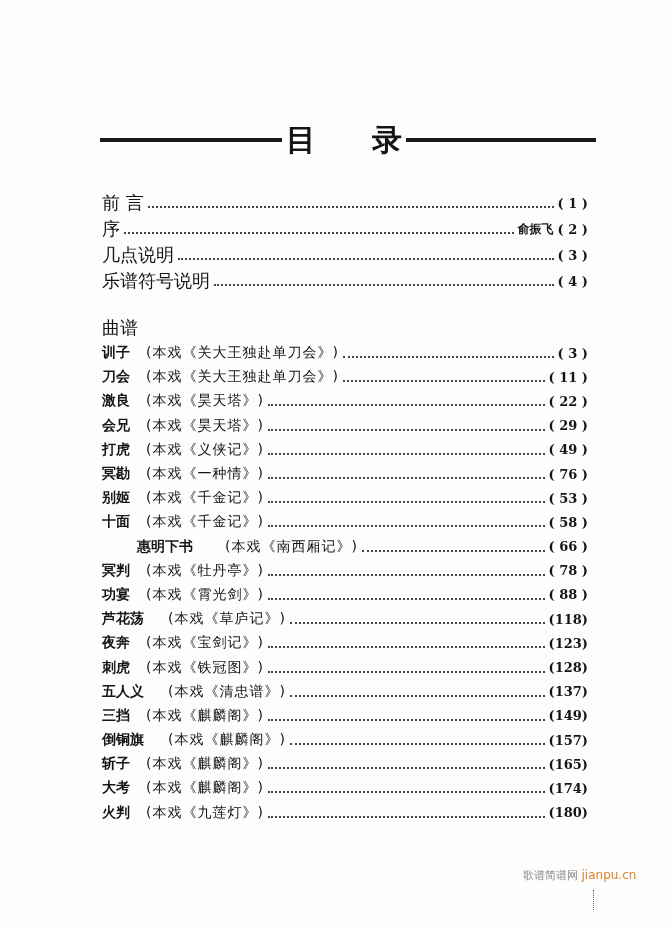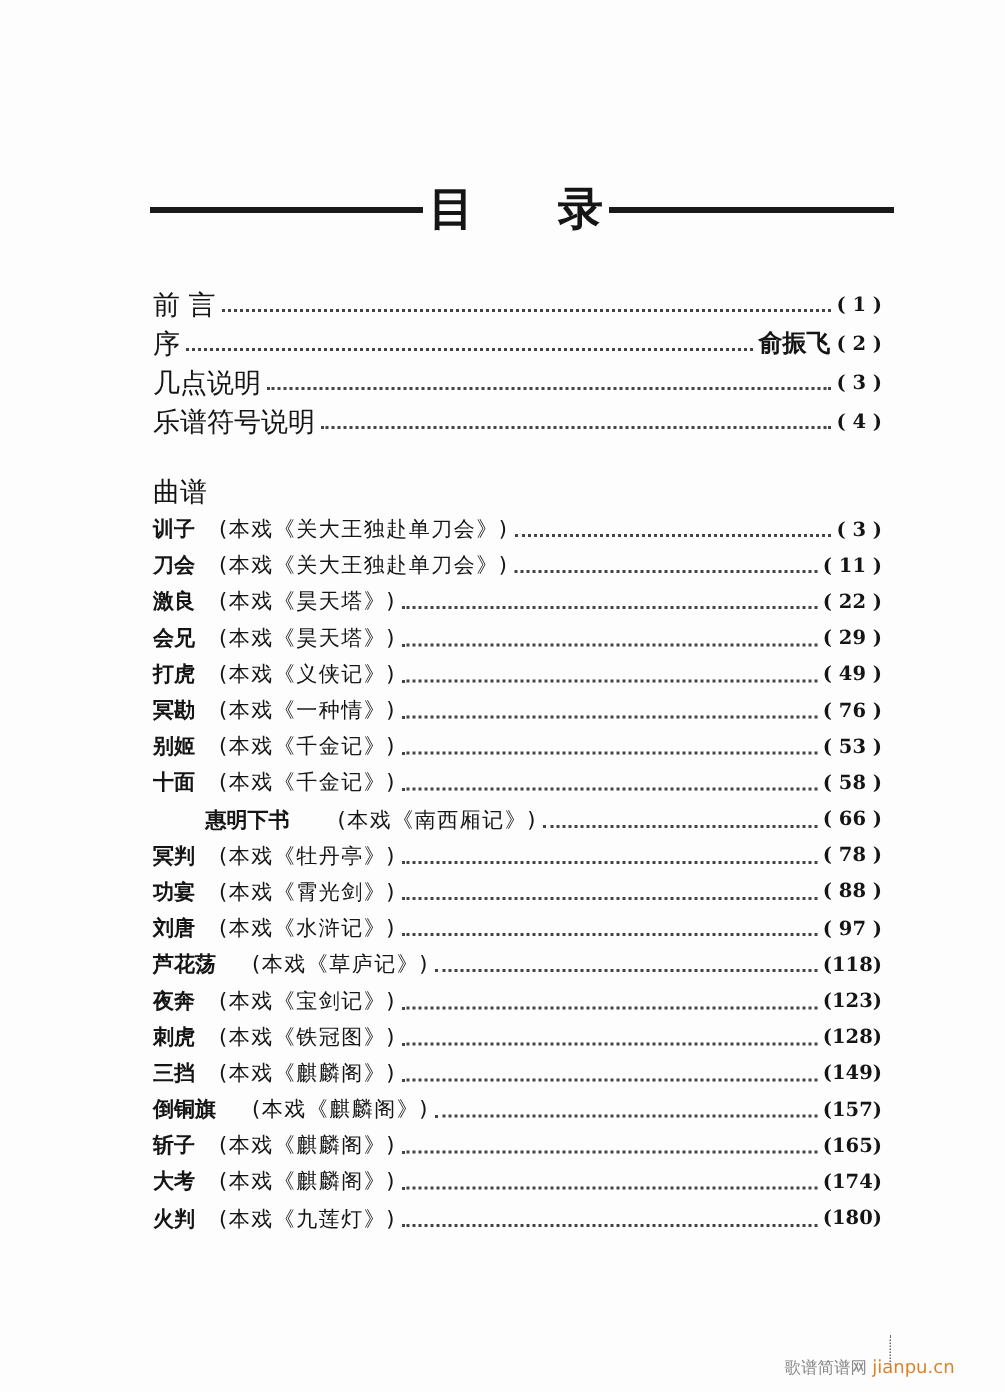--- a/index.html
+++ b/index.html
@@ -13,33 +13,33 @@
   .rule-right { left: 306px; width: 190px; }
   .title-char { position: absolute; top: 0; font-size: 30px; font-weight: bold; line-height: 36px; font-family: "DejaVu Sans", sans-serif; }
   .tc1 { left: 186px; }
   .tc2 { left: 272px; }
 
   .front { position: absolute; top: 190px; left: 102px; width: 486px; }
   .front-row { height: 26px; display: flex; align-items: center; font-size: 18px; }
   .front-row .lbl { white-space: nowrap; font-family: "DejaVu Sans", sans-serif; }
   .dots { flex: 1; border-bottom: 2px dotted #444; margin: 0 4px; height: 12px; position: relative; top: -2px; }
   .page { white-space: nowrap; font-size: 13px; font-family: "DejaVu Serif", serif; font-weight: bold; }
-  .author { font-size: 16px; font-weight: bold; white-space: nowrap; margin-right: 4px; font-family: Liberation Serif, serif; text-align: center; }
+  .author { font-size: 12px; font-weight: bold; white-space: nowrap; margin-right: 4px; font-family: Liberation Serif, serif; text-align: center; }
 
   .section-head { position: absolute; top: 316px; left: 102px; font-size: 18px; font-family: "DejaVu Sans", sans-serif; }
   .pieces { position: absolute; top: 341px; left: 102px; width: 486px; }
   .piece-row { height: 24.2px; display: flex; align-items: center; font-size: 13px; font-family: "DejaVu Sans", sans-serif; }
   .piece-name { font-weight: bold; white-space: nowrap; font-size: 14px; }
   .piece-name.w2 { width: 44px; }
   .piece-name.w3 { width: 66px; }
   .piece-name.w4 { width: 88px; margin-left: 35px; }
   .piece-src { white-space: nowrap; font-size: 14px; letter-spacing: 1px; }
   .piece-row .dots { border-bottom-width: 2px; }
 
-  .watermark { position: absolute; left: 523px; top: 904px; font-size: 11px; color: #888; font-family: "DejaVu Sans", sans-serif; white-space: nowrap; }
+  .watermark { position: absolute; left: 523px; top: 868px; font-size: 11px; color: #888; font-family: "DejaVu Sans", sans-serif; white-space: nowrap; }
   .watermark .domain { color: #d9822b; font-size: 12px; }
   .page-mark { position: absolute; left: 593px; top: 890px; width: 2px; height: 20px; border-left: 1px dotted #666; }
 </style>
 </head>
 <body>
 
 <div class="title-row">
   <div class="title-rule rule-left"></div>
   <span class="title-char tc1">目</span>
   <span class="title-char tc2">录</span>
@@ -133,42 +133,42 @@
       <span class="dots"></span>
       <span class="page">( 78 )</span>
     </div>
   <div class="piece-row">
       <span class="piece-name w2">功宴</span>
       <span class="piece-src">(本戏《霄光剑》)</span>
       <span class="dots"></span>
       <span class="page">( 88 )</span>
     </div>
   <div class="piece-row">
-      <span class="piece-name w2">刘唐</span>
-      <span class="piece-src">(本戏《水浒记》)</span>
-      <span class="dots"></span>
-      <span class="page">( 97 )</span>
-    </div>
-  <div class="piece-row">
       <span class="piece-name w3">芦花荡</span>
       <span class="piece-src">(本戏《草庐记》)</span>
       <span class="dots"></span>
       <span class="page">(118)</span>
     </div>
   <div class="piece-row">
       <span class="piece-name w2">夜奔</span>
       <span class="piece-src">(本戏《宝剑记》)</span>
       <span class="dots"></span>
       <span class="page">(123)</span>
     </div>
   <div class="piece-row">
       <span class="piece-name w2">刺虎</span>
       <span class="piece-src">(本戏《铁冠图》)</span>
       <span class="dots"></span>
       <span class="page">(128)</span>
+    </div>
+  <div class="piece-row">
+      <span class="piece-name w3">五人义</span>
+      <span class="piece-src">(本戏《清忠谱》)</span>
+      <span class="dots"></span>
+      <span class="page">(137)</span>
     </div>
   <div class="piece-row">
       <span class="piece-name w2">三挡</span>
       <span class="piece-src">(本戏《麒麟阁》)</span>
       <span class="dots"></span>
       <span class="page">(149)</span>
     </div>
   <div class="piece-row">
       <span class="piece-name w3">倒铜旗</span>
       <span class="piece-src">(本戏《麒麟阁》)</span>

